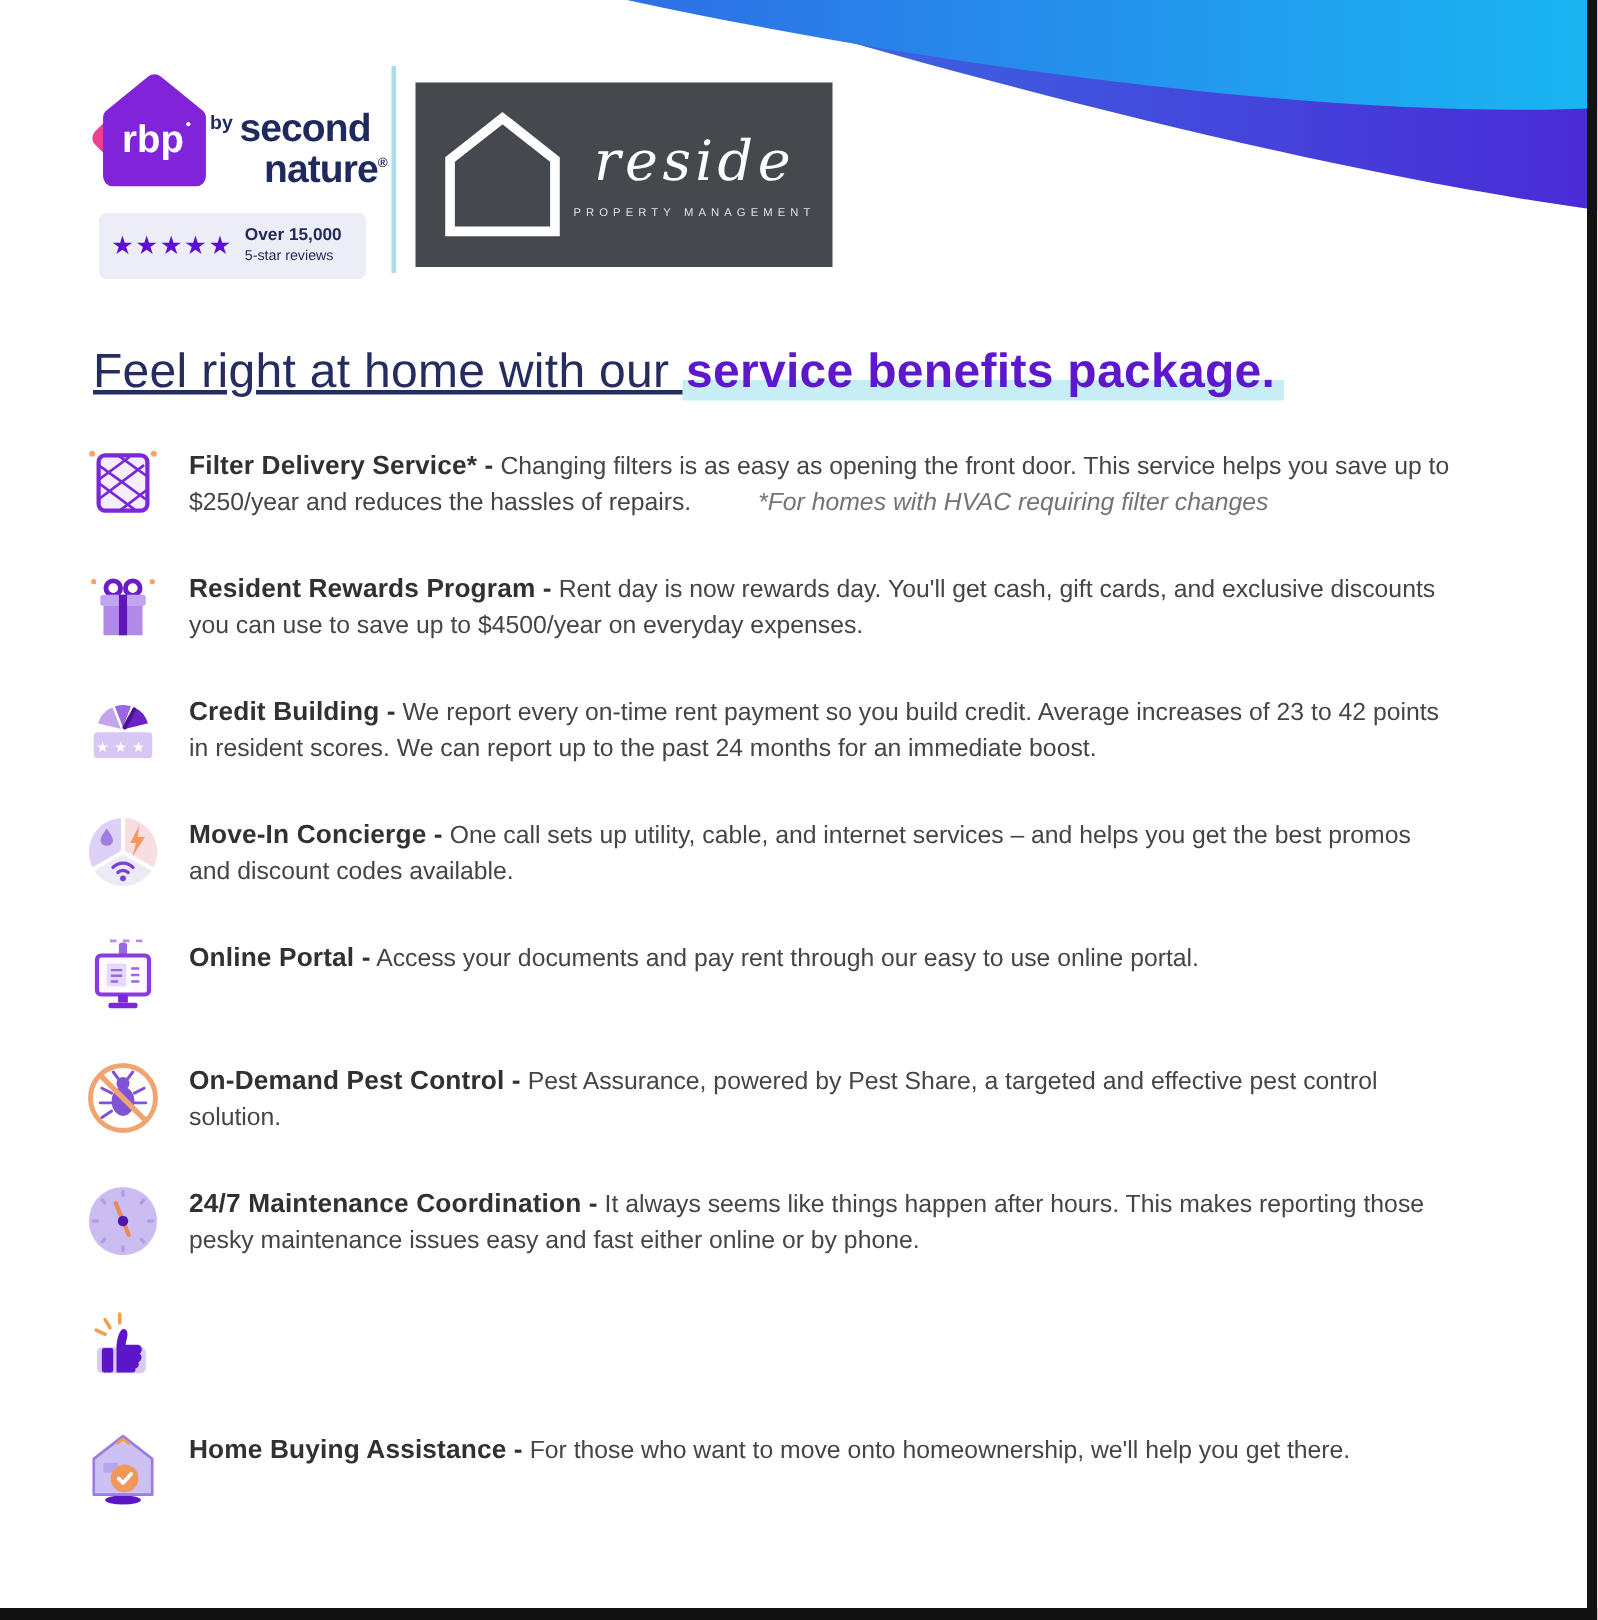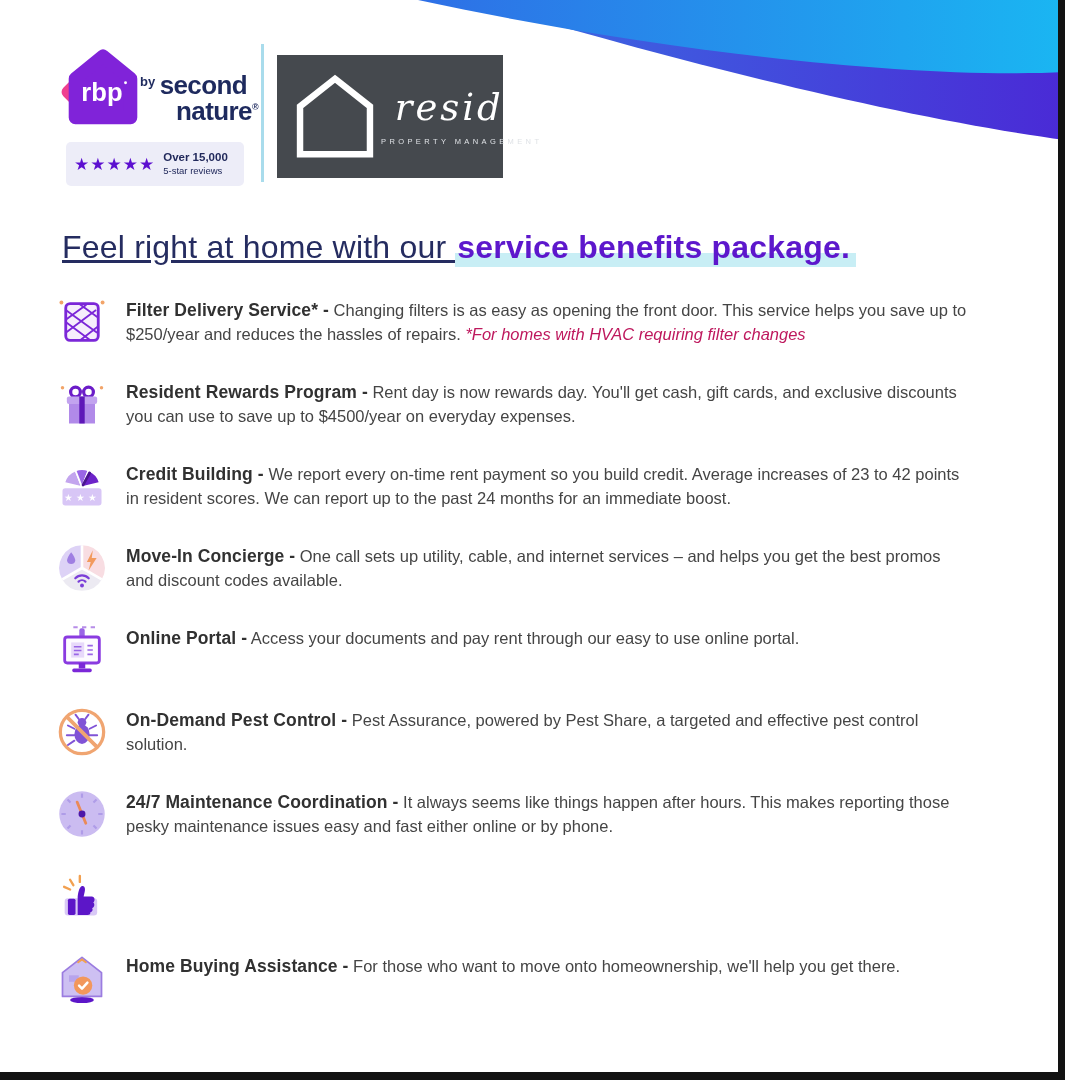--- a/index.html
+++ b/index.html
@@ -24,21 +24,21 @@
   .reviews{
     position:absolute;left:66px;top:142px;width:178px;height:44px;background:#ededf8;
     border-radius:5px;display:flex;align-items:center;gap:8px;padding:0 8px;box-sizing:border-box;z-index:2;
   }
   .stars{color:#5c0fd0;font-size:17px;letter-spacing:1px;font-family:"DejaVu Sans",sans-serif;white-space:nowrap;}
   .reviews-text{color:#222a5c;line-height:12px;}
   .reviews-l1{font-size:11.5px;font-weight:700;}
   .reviews-l2{font-size:9.5px;margin-top:2px;}
   .logo-divider{position:absolute;left:261px;top:44px;width:3px;height:138px;background:#a9dcec;z-index:2;}
   .reside{
-    position:absolute;left:277px;top:55px;width:226px;height:123px;background:#45494e;
+    position:absolute;left:277px;top:55px;width:278px;height:123px;background:#45494e;
     display:flex;align-items:center;padding:0 10px 0 12px;box-sizing:border-box;z-index:2;
   }
   .reside-house{width:92px;height:95px;flex:0 0 92px;}
   .reside-right{flex:1;text-align:center;color:#ffffff;}
   .reside-name{
     font-family:"DejaVu Serif","Liberation Serif",serif;font-style:italic;
     font-size:37px;letter-spacing:3px;line-height:40px;
   }
   .reside-sub{font-size:7.5px;letter-spacing:3.4px;color:#dfe2e6;margin-top:9px;white-space:nowrap;}
 
@@ -57,21 +57,21 @@
   
   .benefits{
     position:absolute;left:56px;top:296px;width:930px;z-index:2;
     list-style:none;margin:0;padding:0;display:flex;flex-direction:column;
   }
   .benefit{display:flex;gap:18px;min-height:82px;align-items:flex-start;}
   .b-icon{width:52px;height:52px;flex:0 0 52px;}
   .b-icon svg{display:block;width:52px;height:52px;}
   .b-text{margin:2px 0 0 0;width:846px;font-size:16.5px;line-height:24px;color:#454545;}
   .b-title{font-size:17.5px;font-weight:700;color:#313131;letter-spacing:0.1px;}
-  .b-note{font-style:italic;color:#be185d;}
+  .b-note{font-style:italic;color:#737373;margin-left:40px;}
 </style>
 </head>
 <body>
 
 <div class="page">
 
   <svg class="swoosh" viewBox="0 0 1065 170" preserveAspectRatio="none" aria-hidden="true">
     <defs>
       <linearGradient id="gIndigo" x1="0" y1="0" x2="1" y2="0">
         <stop offset="0" stop-color="#3a6ee3"></stop>

